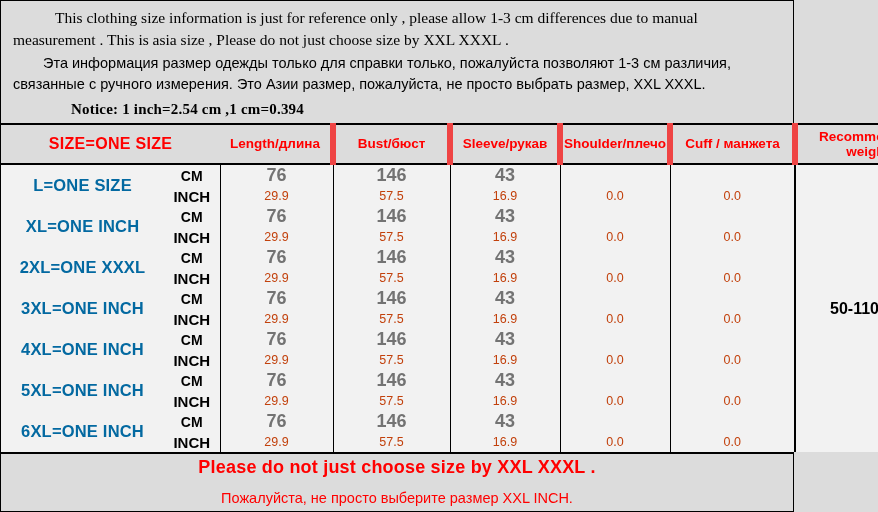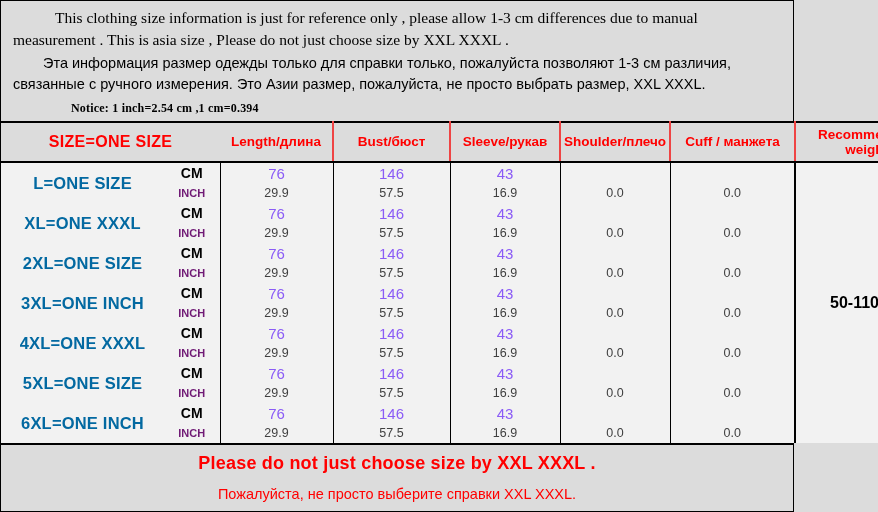--- a/index.html
+++ b/index.html
@@ -39,21 +39,21 @@
     margin: 0 0 2px 0;
   }
   .para.ru {
     font-family: "Liberation Sans", sans-serif;
     font-size: 14.5px;
     line-height: 1.45;
     text-indent: 30px;
   }
   .notice-line {
     font-family: "Liberation Serif", serif;
-    font-size: 12px;
+    font-size: 15px;
     font-weight: bold;
     color: #000;
     text-indent: 58px;
     margin-top: 6px;
     margin-bottom: 3px;
     letter-spacing: 0.2px;
   }
 
   
   .size-table {
@@ -86,21 +86,21 @@
     font-size: 13.5px;
     font-weight: bold;
     border-bottom: 2px solid #000;
     line-height: 1.12;
   }
   thead th.size-head {
     font-size: 16px;
     letter-spacing: 0.3px;
   }
   thead th.sep {
-    border-right: 2px solid #ef4444;
+    border-right: 6px solid #ef4444;
   }
 
   tbody tr { background: #f2f2f2; }
   tbody td {
     height: 20px;
     font-size: 14px;
   }
   td.size-label {
     color: #0369a1;
     font-weight: bold;
@@ -110,34 +110,34 @@
   }
   td.unit {
     border-right: 1px solid #000;
     font-weight: bold;
   }
   td.unit.cm {
     color: #000;
     font-size: 14px;
   }
   td.unit.inch {
-    color: #701a75;
-    font-size: 11px;
+    color: #000000;
+    font-size: 15px;
     font-weight: bold;
   }
   td.val {
     border-right: 1px solid #000;
   }
   td.val.cm {
-    color: #8b5cf6;
-    font-weight: normal;
-    font-size: 15px;
+    color: #737373;
+    font-weight: bold;
+    font-size: 18px;
   }
   td.val.inch {
-    color: #404040;
+    color: #c2410c;
     font-size: 12.5px;
   }
   td.weight {
     color: #000;
     font-weight: bold;
     font-size: 16px;
     border-left: 2px solid #000;
     background: #f2f2f2;
   }
 
@@ -219,38 +219,38 @@
         </tr>
         <tr>
           <td class="unit inch">INCH</td>
           <td class="val inch">29.9</td>
           <td class="val inch">57.5</td>
           <td class="val inch">16.9</td>
           <td class="val inch">0.0</td>
           <td class="val inch">0.0</td>
         </tr>
         <tr>
-          <td class="size-label" rowspan="2">XL=ONE XXXL</td>
-          <td class="unit cm">CM</td>
-          <td class="val cm">76</td>
-          <td class="val cm">146</td>
-          <td class="val cm">43</td>
-          <td class="val cm"></td>
-          <td class="val cm"></td>
-        </tr>
-        <tr>
-          <td class="unit inch">INCH</td>
-          <td class="val inch">29.9</td>
-          <td class="val inch">57.5</td>
-          <td class="val inch">16.9</td>
-          <td class="val inch">0.0</td>
-          <td class="val inch">0.0</td>
-        </tr>
-        <tr>
-          <td class="size-label" rowspan="2">2XL=ONE SIZE</td>
+          <td class="size-label" rowspan="2">XL=ONE INCH</td>
+          <td class="unit cm">CM</td>
+          <td class="val cm">76</td>
+          <td class="val cm">146</td>
+          <td class="val cm">43</td>
+          <td class="val cm"></td>
+          <td class="val cm"></td>
+        </tr>
+        <tr>
+          <td class="unit inch">INCH</td>
+          <td class="val inch">29.9</td>
+          <td class="val inch">57.5</td>
+          <td class="val inch">16.9</td>
+          <td class="val inch">0.0</td>
+          <td class="val inch">0.0</td>
+        </tr>
+        <tr>
+          <td class="size-label" rowspan="2">2XL=ONE XXXL</td>
           <td class="unit cm">CM</td>
           <td class="val cm">76</td>
           <td class="val cm">146</td>
           <td class="val cm">43</td>
           <td class="val cm"></td>
           <td class="val cm"></td>
         </tr>
         <tr>
           <td class="unit inch">INCH</td>
           <td class="val inch">29.9</td>
@@ -270,38 +270,38 @@
         </tr>
         <tr>
           <td class="unit inch">INCH</td>
           <td class="val inch">29.9</td>
           <td class="val inch">57.5</td>
           <td class="val inch">16.9</td>
           <td class="val inch">0.0</td>
           <td class="val inch">0.0</td>
         </tr>
         <tr>
-          <td class="size-label" rowspan="2">4XL=ONE XXXL</td>
-          <td class="unit cm">CM</td>
-          <td class="val cm">76</td>
-          <td class="val cm">146</td>
-          <td class="val cm">43</td>
-          <td class="val cm"></td>
-          <td class="val cm"></td>
-        </tr>
-        <tr>
-          <td class="unit inch">INCH</td>
-          <td class="val inch">29.9</td>
-          <td class="val inch">57.5</td>
-          <td class="val inch">16.9</td>
-          <td class="val inch">0.0</td>
-          <td class="val inch">0.0</td>
-        </tr>
-        <tr>
-          <td class="size-label" rowspan="2">5XL=ONE SIZE</td>
+          <td class="size-label" rowspan="2">4XL=ONE INCH</td>
+          <td class="unit cm">CM</td>
+          <td class="val cm">76</td>
+          <td class="val cm">146</td>
+          <td class="val cm">43</td>
+          <td class="val cm"></td>
+          <td class="val cm"></td>
+        </tr>
+        <tr>
+          <td class="unit inch">INCH</td>
+          <td class="val inch">29.9</td>
+          <td class="val inch">57.5</td>
+          <td class="val inch">16.9</td>
+          <td class="val inch">0.0</td>
+          <td class="val inch">0.0</td>
+        </tr>
+        <tr>
+          <td class="size-label" rowspan="2">5XL=ONE INCH</td>
           <td class="unit cm">CM</td>
           <td class="val cm">76</td>
           <td class="val cm">146</td>
           <td class="val cm">43</td>
           <td class="val cm"></td>
           <td class="val cm"></td>
         </tr>
         <tr>
           <td class="unit inch">INCH</td>
           <td class="val inch">29.9</td>
@@ -325,16 +325,16 @@
           <td class="val inch">57.5</td>
           <td class="val inch">16.9</td>
           <td class="val inch">0.0</td>
           <td class="val inch">0.0</td>
         </tr>
       </tbody>
   </table>
 
   <div class="warn-block">
     <div class="warn-en">Please do not just choose size by XXL XXXL .</div>
-    <div class="warn-ru">Пожалуйста, не просто выберите справки XXL XXXL.</div>
+    <div class="warn-ru">Пожалуйста, не просто выберите размер XXL INCH.</div>
   </div>
 
 </div>
 
 </body></html>

